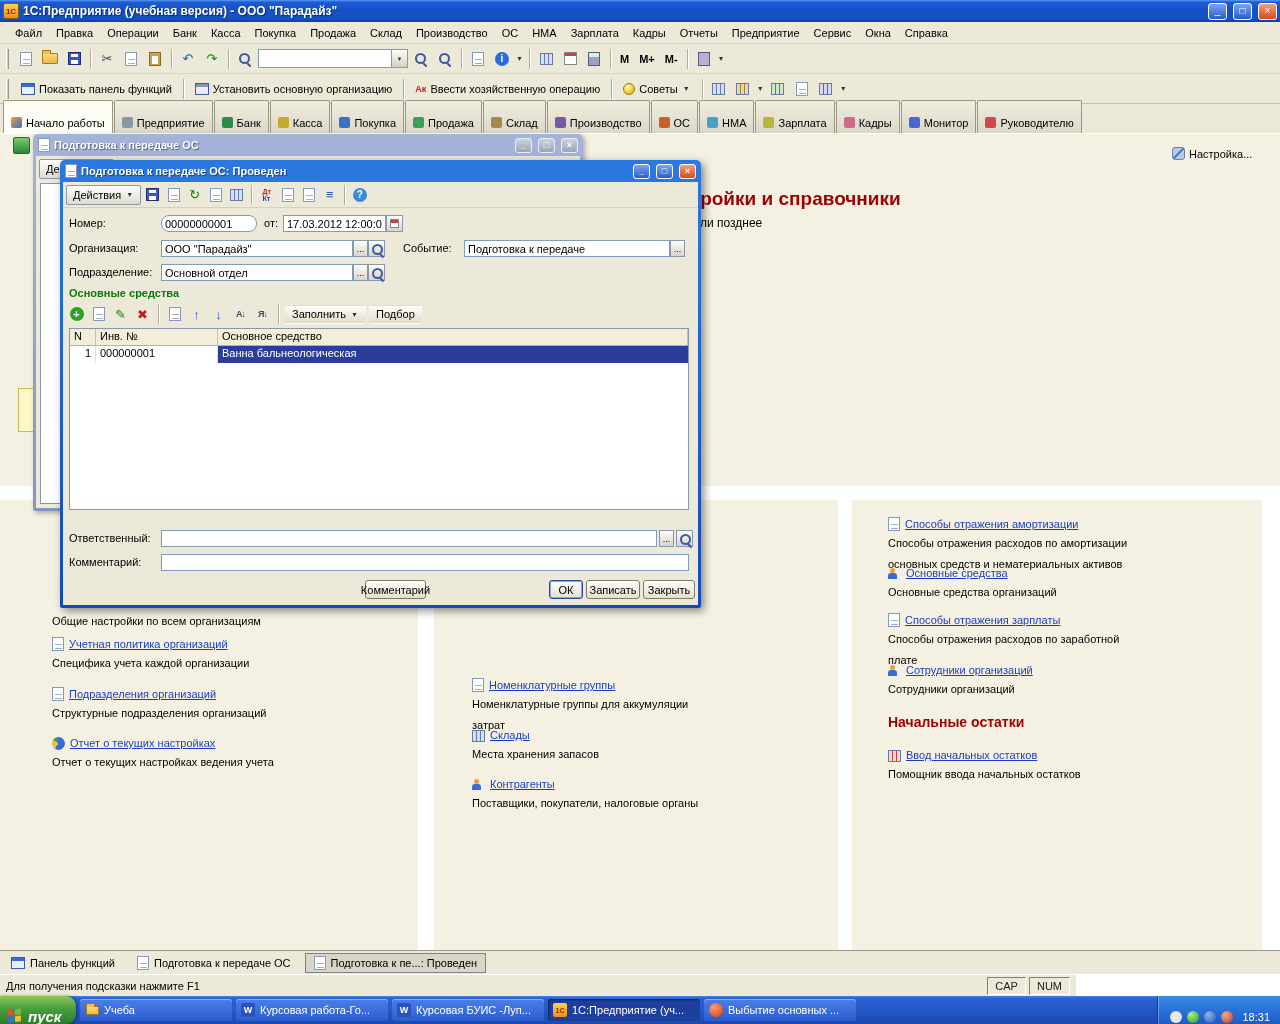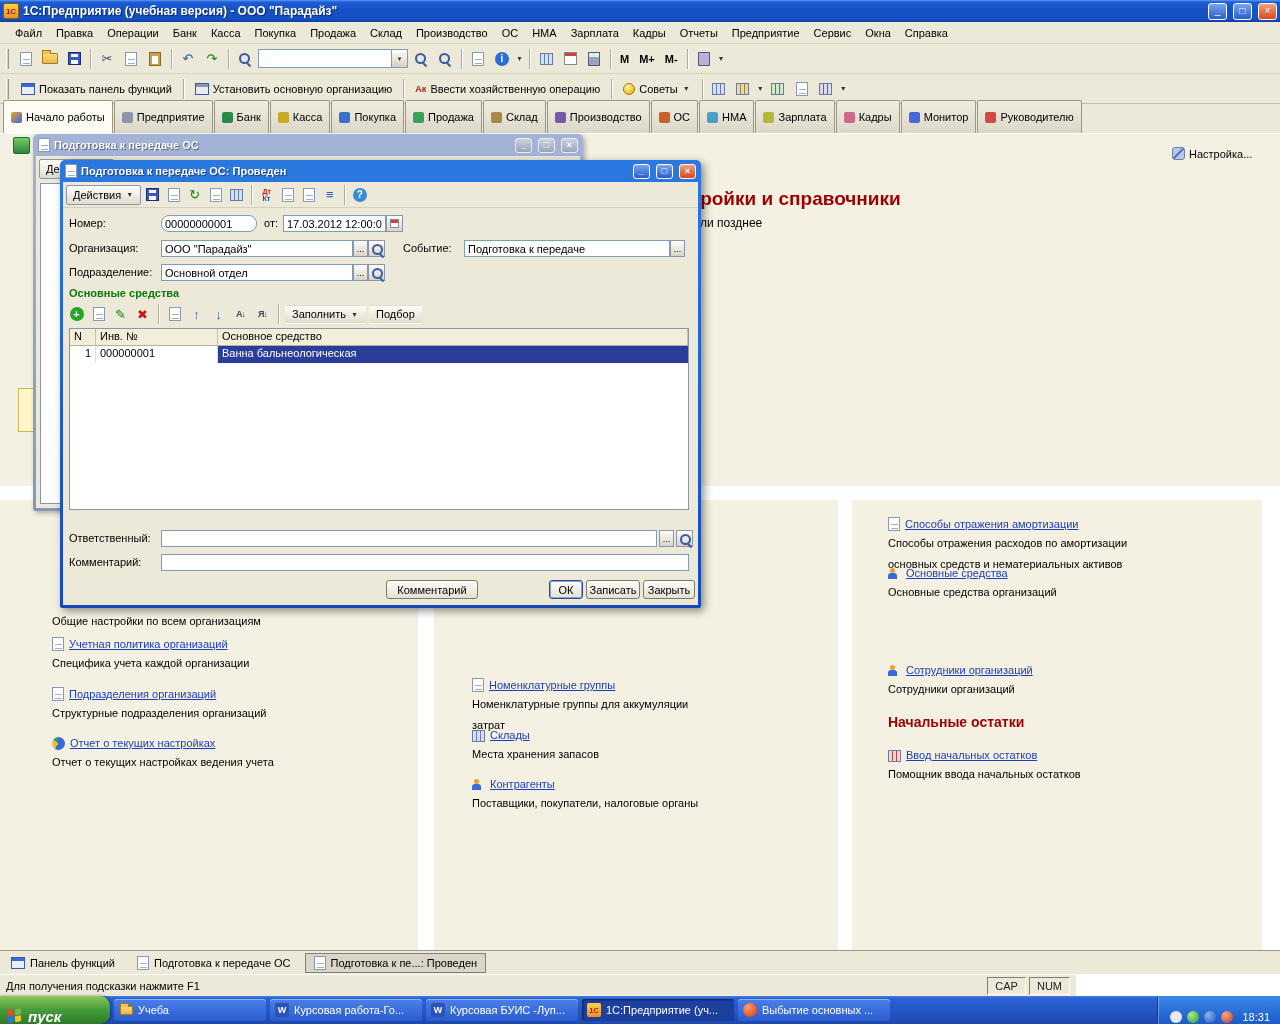--- a/index.html
+++ b/index.html
@@ -57,21 +57,21 @@
   .i-sort{font-size:9px;font-weight:bold;color:#3a4a6a;letter-spacing:-1px}
   .i-ak{font-size:9px;font-weight:bold;color:#c02020}
   .i-wrench{width:13px;height:13px;border-radius:3px;background:linear-gradient(135deg,#b8c8e8 0 45%,#5878b8 45% 55%,#b8c8e8 55%);border:1px solid #6a80a8}
   .i-people{width:13px;height:13px;position:relative}
   .i-people::before{content:"";position:absolute;left:2px;top:1px;width:5px;height:5px;border-radius:50%;background:#e8a038}
   .i-people::after{content:"";position:absolute;left:0;top:6px;width:9px;height:6px;border-radius:3px 3px 0 0;background:#3a6ad8}
   .i-pie{width:13px;height:13px;border-radius:50%;background:conic-gradient(#3a6ad8 0 60%,#e8c040 60% 85%,#38a048 85%)}
 
   
   #ftabs{left:0;top:104px;width:1280px;height:30px;background:#ece9d8;display:flex;align-items:flex-end;padding:0 3px;border-bottom:1px solid #fff}
-  .ftab{display:inline-flex;align-items:center;gap:4px;height:24px;padding:16px 7px;border:1px solid #9c9884;border-bottom:none;border-radius:2px 2px 0 0;background:linear-gradient(#f0ede0,#dcd8c8);margin-right:1px;white-space:nowrap;cursor:default}
+  .ftab{display:inline-flex;gap:4px;height:24px;padding:16px 7px;border:1px solid #9c9884;border-bottom:none;border-radius:2px 2px 0 0;background:linear-gradient(#f0ede0,#dcd8c8);margin-right:1px;white-space:nowrap;cursor:default}
   .ftab.active{background:#fdfcf4;height:28px}
   .tab-ico{width:11px;height:11px;border-radius:2px;display:inline-block;background:#888}
   #ftabs .ftab:nth-of-type(1) .tab-ico{background:linear-gradient(135deg,#f0a030,#3a6ad8)}
   #ftabs .ftab:nth-of-type(2) .tab-ico{background:#8a96a8}
   #ftabs .ftab:nth-of-type(3) .tab-ico{background:#2a8a48}
   #ftabs .ftab:nth-of-type(4) .tab-ico{background:#c8a828}
   #ftabs .ftab:nth-of-type(5) .tab-ico{background:#3a70c8}
   #ftabs .ftab:nth-of-type(6) .tab-ico{background:#38a058}
   #ftabs .ftab:nth-of-type(7) .tab-ico{background:#a88848}
   #ftabs .ftab:nth-of-type(8) .tab-ico{background:#7858a8}
@@ -121,21 +121,21 @@
   .dtable .sel{background:#2b3d9b;color:#fff;border-right:none}
 
   
   #mditabs{left:0;top:950px;width:1280px;height:24px;background:#ece9d8;border-top:1px solid #9a9688;display:flex;align-items:center;gap:6px;padding:0 3px}
   .mtab{height:20px;display:inline-flex;align-items:center;gap:5px;padding:0 8px;white-space:nowrap;cursor:default}
   .mtab.active{border:1px solid #808080;background:#d9d5c7}
   #statusbar{left:0;top:974px;width:1076px;height:22px;background:#ece9d8;border-top:1px solid #fff;display:flex;align-items:center;padding:0 6px}
   #statusbar .hint{flex:1}
   .scell{border:1px solid;border-color:#808080 #fff #fff #808080;padding:2px 7px;margin-left:3px;color:#222}
   #taskbar{left:0;top:996px;width:1280px;height:28px;background:linear-gradient(180deg,#4a82e8 0%,#2b62d6 8%,#2456c4 55%,#1d49ae 100%);display:flex;align-items:center}
-  #startbtn{width:110px;height:28px;border-radius:0 10px 10px 0;background:linear-gradient(180deg,#8cc85a 0%,#48a03c 45%,#2d7a2a 100%);display:flex;align-items:center;gap:5px;padding:12px 10px 0 8px;color:#fff;font-weight:bold;font-style:italic;font-size:15px;box-shadow:1px 0 3px rgba(0,0,0,.4);cursor:default}
+  #startbtn{width:76px;height:28px;border-radius:0 10px 10px 0;background:linear-gradient(180deg,#8cc85a 0%,#48a03c 45%,#2d7a2a 100%);display:flex;align-items:center;gap:5px;padding:12px 10px 0 8px;color:#fff;font-weight:bold;font-style:italic;font-size:15px;box-shadow:1px 0 3px rgba(0,0,0,.4);cursor:default}
   .winflag{width:15px;height:14px;display:grid;grid-template-columns:6px 6px;grid-template-rows:6px 6px;gap:1px;transform:skewY(-6deg)}
   .winflag span{border-radius:1px}
   .taskbtn{width:152px;height:22px;margin-left:4px;border-radius:3px;background:linear-gradient(#4a80e8,#2c5cd0);box-shadow:inset 0 1px 0 rgba(255,255,255,.4);display:flex;align-items:center;gap:5px;padding:0 5px;color:#fff;cursor:default}
   .taskbtn span.lbl{white-space:nowrap;overflow:hidden;text-overflow:ellipsis;font-size:11px}
   .taskbtn.active{background:#1d3f9e;box-shadow:inset 1px 1px 2px rgba(0,0,0,.5)}
   .tico{width:14px;height:14px;flex:0 0 auto;display:inline-flex;align-items:center;justify-content:center;font-size:9px;font-weight:bold;border-radius:2px}
   #tray{margin-left:auto;height:28px;display:flex;align-items:center;gap:5px;padding:13px 10px 0 12px;background:linear-gradient(180deg,#3a8ae8,#1c5ac8);border-left:1px solid #1a3a8a;box-shadow:inset 1px 0 0 rgba(255,255,255,.3);color:#fff}
   .trayico{width:12px;height:12px;border-radius:50%}
 </style>
 </head>
@@ -378,20 +378,24 @@
   </div>
 
   <div class="ab sp-item" style="left:888px;top:517px;width:252px">
     <span class="lnk-ico i-doc"></span><span class="splink">Способы отражения амортизации</span>
     <div class="spdesc">Способы отражения расходов по амортизации основных средств и нематериальных активов</div>
   </div>
   <div class="ab sp-item" style="left:888px;top:566px;width:252px">
     <span class="lnk-ico i-people"></span><span class="splink">Основные средства</span>
     <div class="spdesc">Основные средства организаций</div>
   </div>
+  <div class="ab sp-item" style="left:888px;top:613px;width:248px">
+    <span class="lnk-ico i-doc"></span><span class="splink">Способы отражения зарплаты</span>
+    <div class="spdesc">Способы отражения расходов по заработной плате</div>
+  </div>
   <div class="ab sp-item" style="left:888px;top:663px;width:252px">
     <span class="lnk-ico i-people"></span><span class="splink">Сотрудники организаций</span>
     <div class="spdesc">Сотрудники организаций</div>
   </div>
   <div class="ab sp-subhead" style="left:888px;top:714px">Начальные остатки</div>
   <div class="ab sp-item" style="left:888px;top:748px;width:252px">
     <span class="lnk-ico i-table" style="background:repeating-linear-gradient(90deg,#f0d8d8 0 3px,#c04040 3px 4px),repeating-linear-gradient(180deg,#f0d8d8 0 3px,#c04040 3px 4px)"></span><span class="splink">Ввод начальных остатков</span>
     <div class="spdesc">Помощник ввода начальных остатков</div>
   </div>
 
@@ -534,21 +538,21 @@
       <span class="flbl" style="left:6px;top:348px">Ответственный:</span>
       <input class="fld" style="left: 98px; top: 348px; width: 496px;" value="">
       <span class="sqbtn" style="left:596px;top:348px;width:15px">...</span>
       <span class="sqbtn" style="left:613px;top:348px;width:17px">
           <span class="i-mag" style="width:11px;height:11px"></span>
         </span>
 
       <span class="flbl" style="left:6px;top:372px">Комментарий:</span>
       <input class="fld" style="left: 98px; top: 372px; width: 528px;" value="">
 
-      <span class="pbtn" style="left:323px;top:398px;width:92px">Комментарий</span>
+      <span class="pbtn" style="left:302px;top:398px;width:61px">Комментарий</span>
       <span class="pbtn def" style="left:486px;top:398px;width:34px">ОК</span>
       <span class="pbtn" style="left:523px;top:398px;width:54px">Записать</span>
       <span class="pbtn" style="left:580px;top:398px;width:52px">Закрыть</span>
     </div>
   </div>
 
   <div id="mditabs" class="ab" style="z-index:30">
     <span class="mtab">
         <span class="i-win"></span>
         <span>Панель функций</span>

